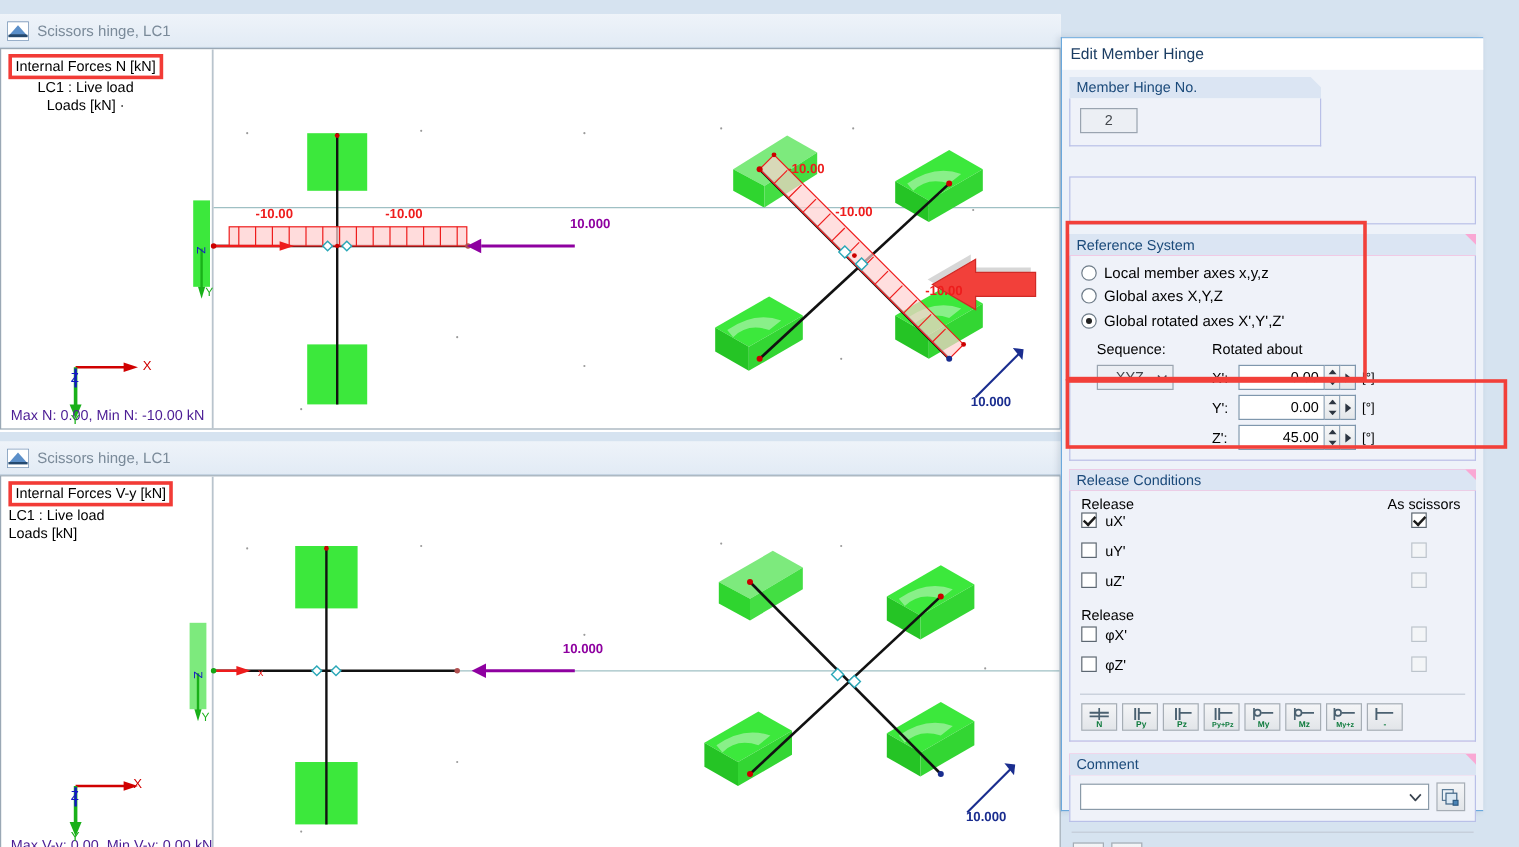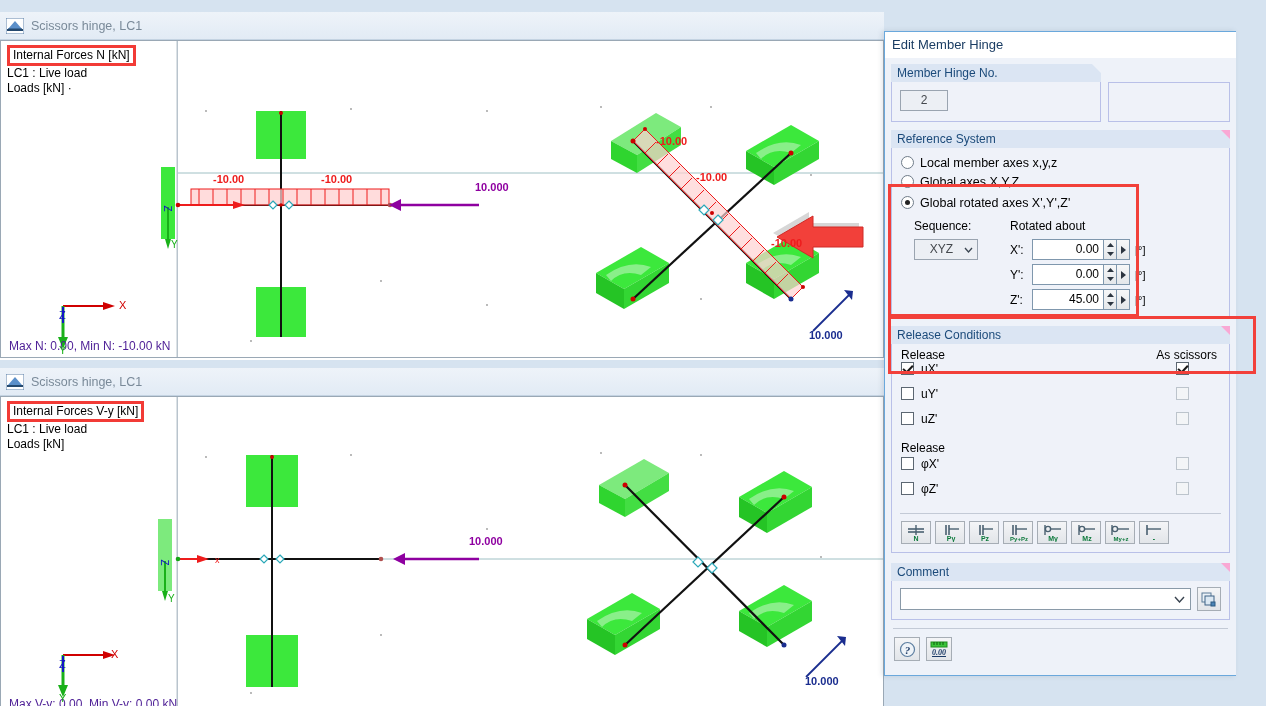--- a/index.html
+++ b/index.html
@@ -182,21 +182,21 @@
         <svg width="18" height="16" viewBox="0 0 18 16">
           <rect x="0" y="0" width="18" height="16" fill="#ffffff" stroke="#5a7fa8"></rect>
           <polygon points="2,11 9,3 16,11" fill="#5b8fc9"></polygon>
           <rect x="1" y="11" width="16" height="2" fill="#24496f"></rect>
           <path d="M2 11 L16 11" stroke="#24496f" stroke-width="1"></path>
         </svg>
       </span>
       <span class="mdi-title-text">Scissors hinge, LC1</span>
     </div>
 
-    <div class="viewport" style="top:28px; height:318px; left:0; width:884px;">
+    <div class="viewport" style="top:28px; height:318px; left:0; width:884px;text-align:center;">
 
       <div class="vp-split" style="left:176px;"></div>
 
       <div class="legend">
         <div>
           <span class="legend-boxed">Internal Forces N [kN]</span>
         </div>
         <div class="legend-line">LC1 : Live load</div>
         <div class="legend-line">Loads [kN] ·</div>
       </div>
@@ -491,21 +491,21 @@
     </div>
   </div>
 
   <div id="dialog">
     <div class="dlg-titlebar">
       <span class="dlg-title">Edit Member Hinge</span>
     </div>
 
     <div class="dlg-body">
 
-      <div style="display:flex; gap:7px; margin:6px 6px 0 6px;">
+      <div style="display:flex; gap:7px; margin:6px 6px 0 6px;flex-direction:column;">
         <div style="width:210px;">
           <div class="group-header">Member Hinge No.</div>
           <div class="group-box" style="height:40px; padding:8px 0 0 8px;">
             <div class="field-input" style="width:48px;">2</div>
           </div>
         </div>
         <div style="flex:1;">
           <div style="height:18px;"></div>
           <div class="group-box" style="height:40px; border-top:1px solid #b9c0e8; background:#eff2f9;"></div>
         </div>

